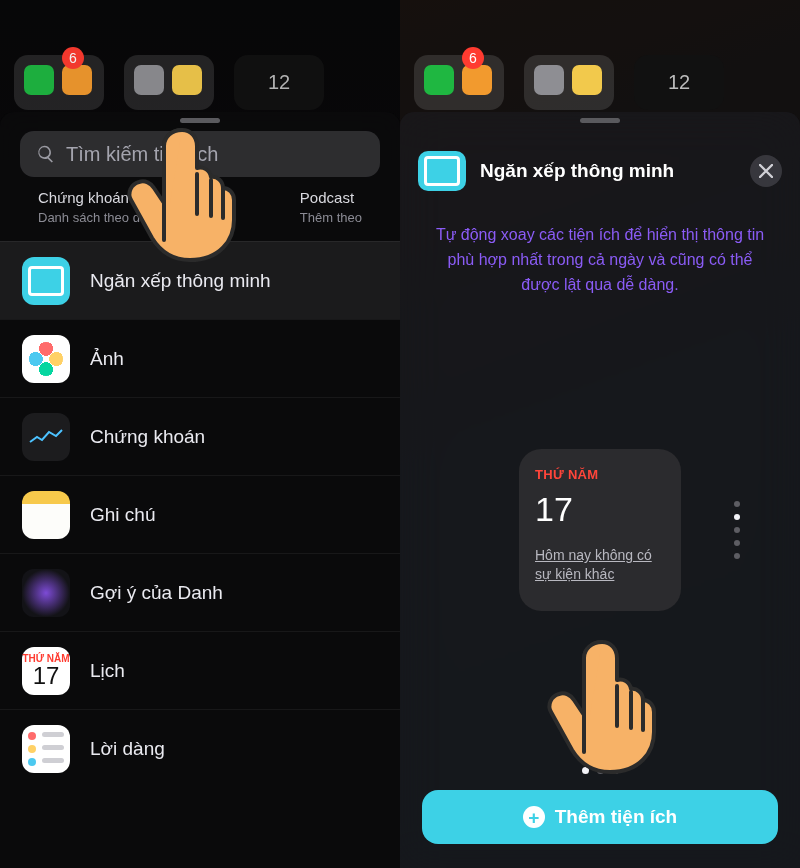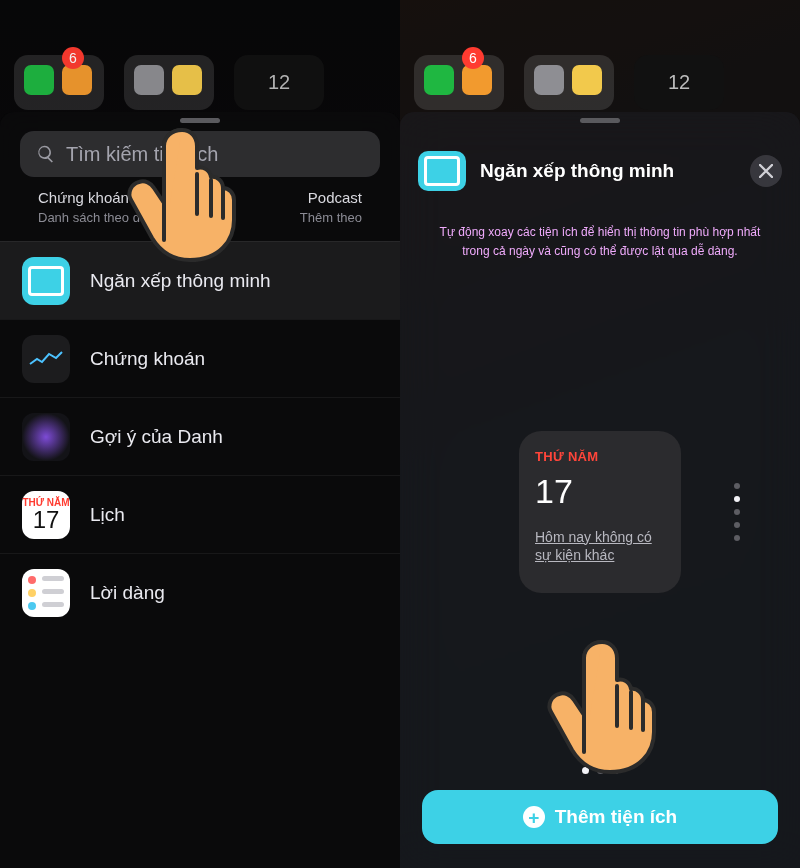--- a/index.html
+++ b/index.html
@@ -67,21 +67,21 @@
   }
   .search-field svg{width:20px;height:20px;fill:#9a9aa2;}
   .chips-row{
     display:flex; justify-content:space-between; gap:20px;
     padding:0 38px 16px;
     color:#b9b9c2; font-size:14px;
   }
   .chip-col{display:flex; flex-direction:column; gap:4px; align-items:flex-start;}
   .chip-col .t{color:#d9d9df; font-size:15px;}
   .chip-col .s{color:#8c8c95; font-size:13px;}
-  .chip-col.right{align-items:flex-end;}
+  .chip-col.right{align-items:flex-start;}
   .list{
     flex:1; overflow:hidden;
     display:flex; flex-direction:column;
   }
   .row{
     height:78px; display:flex; align-items:center; gap:20px;
     padding:0 22px;
     border-top:1px solid rgba(255,255,255,.06);
     color:#eaeaf0; font-size:19px;
   }
@@ -145,21 +145,21 @@
   }
   .hdr .ic{width:40px;height:40px;border-radius:10px;}
   .hdr .title{color:#fff; font-size:19px; font-weight:600; flex:1;}
   .close-btn{
     width:32px;height:32px;border-radius:16px;
     background:rgba(120,120,128,.34);
     display:flex;align-items:center;justify-content:center;
     color:#d0d0d6;font-size:18px;
   }
   .sub{
-    color:#f0abfc; font-size:12px; line-height:1.55; text-align:center;
+    color:#8b5cf6; font-size:16px; line-height:1.55; text-align:center;
     margin:24px 28px 0;
   }
   .widget-area{
     flex:1; width:100%; display:flex; align-items:center; justify-content:center;
     position:relative;
   }
   .cal-widget{
     width:162px; height:162px; border-radius:22px;
     background:#2b2b2e; padding:18px 16px;
     display:flex; flex-direction:column; gap:10px;
@@ -232,26 +232,36 @@
         <span class="s">Thêm theo</span>
       </div>
     </div>
 
     <div class="list">
       <div class="row selected">
         <div class="app-icon ic-smart"></div>
         <span>Ngăn xếp thông minh</span>
       </div>
       <div class="row">
+        <div class="app-icon ic-photos">
+            <div class="photos-flower"></div>
+          </div>
+        <span>Ảnh</span>
+      </div>
+      <div class="row">
         <div class="app-icon ic-stocks">
           <svg class="stocks-line" viewBox="0 0 34 20">
               <path d="M1 15 L8 10 L13 13 L20 5 L27 9 L33 3"></path>
             </svg>
         </div>
         <span>Chứng khoán</span>
+      </div>
+      <div class="row">
+        <div class="app-icon ic-notes"></div>
+        <span>Ghi chú</span>
       </div>
       <div class="row">
         <div class="app-icon ic-siri"></div>
         <span>Gợi ý của Danh</span>
       </div>
       <div class="row">
         <div class="app-icon ic-cal">
           <div class="cal-inner">
             <span class="d">THỨ NĂM</span>
             <span class="n">17</span>

